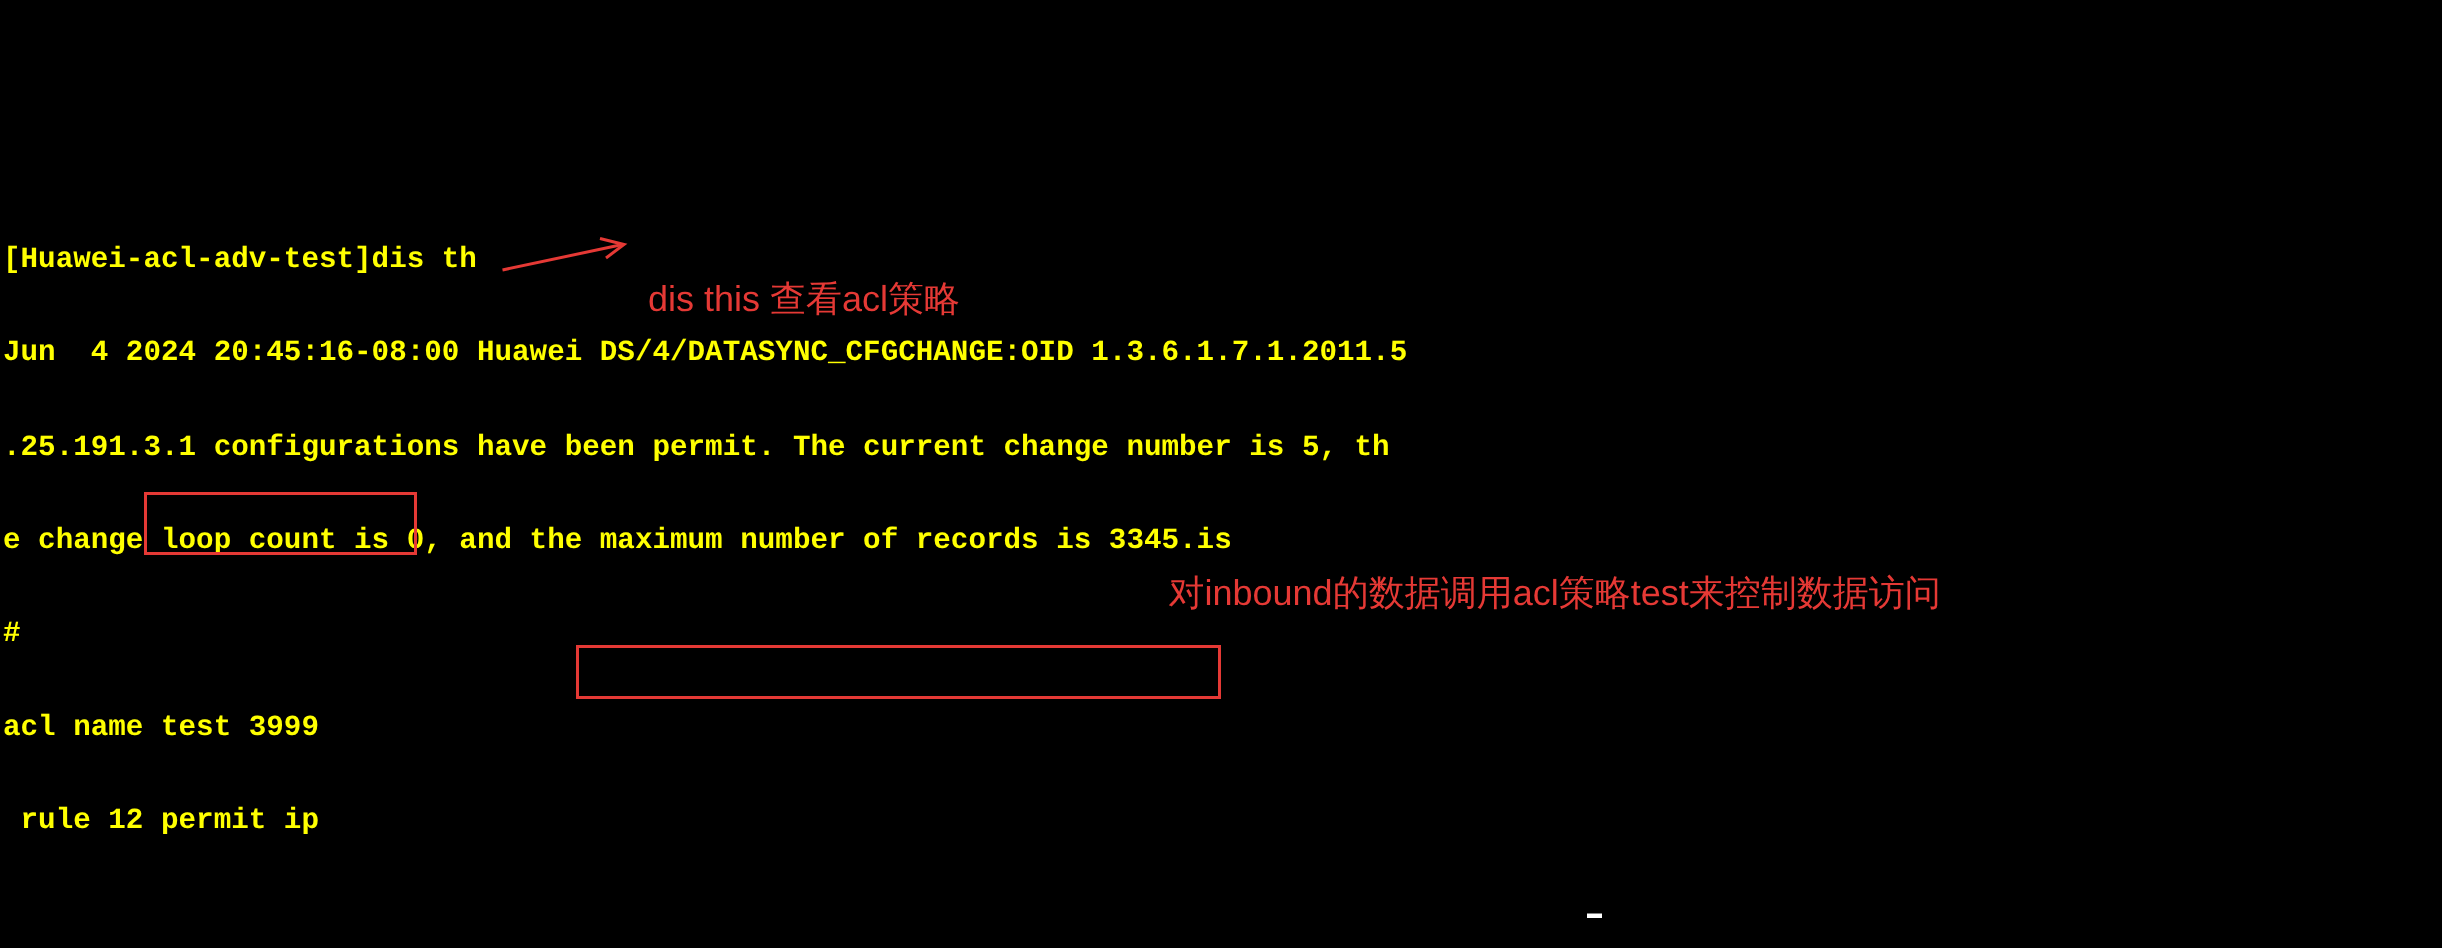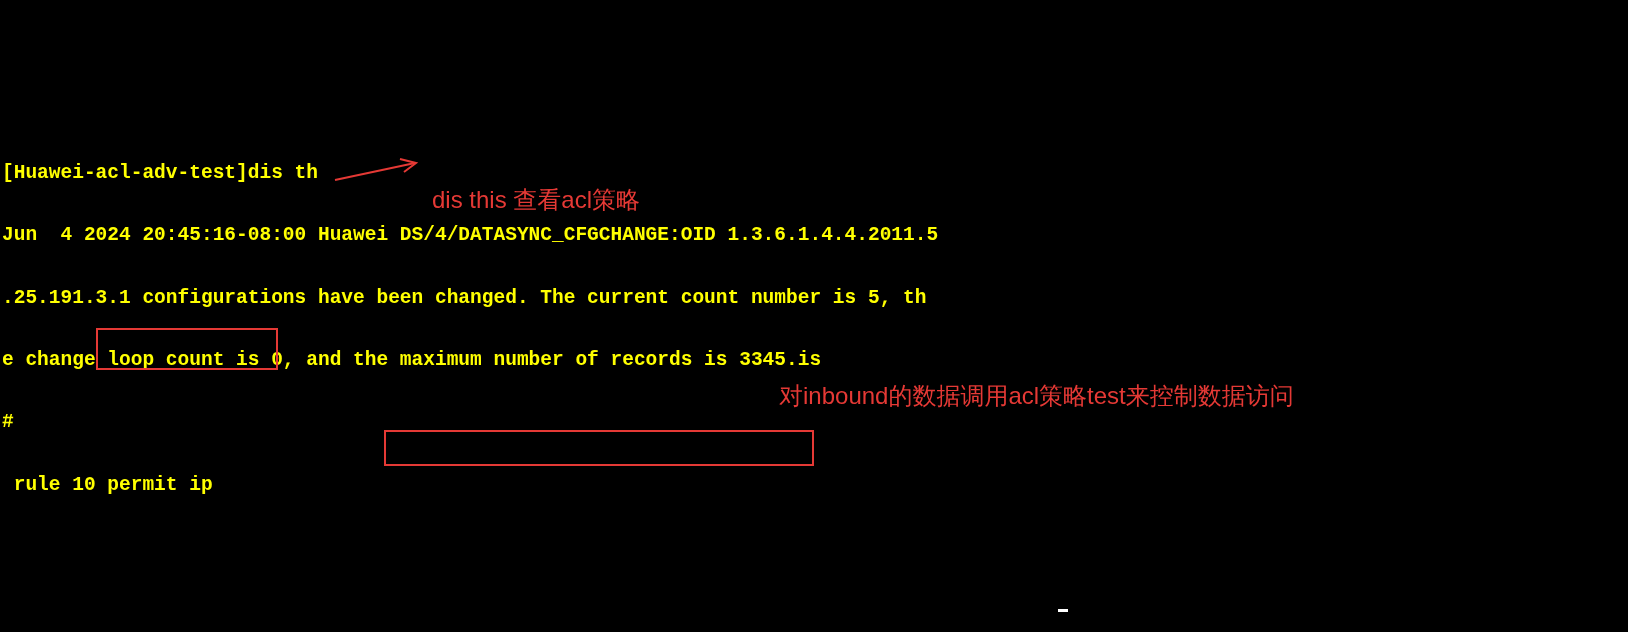--- a/index.html
+++ b/index.html
@@ -49,25 +49,26 @@
     vertical-align: baseline;
   }
 </style>
 </head>
 <body>
 
 
 
 <div>
 <span class="line">[Huawei-acl-adv-test]dis th</span>
-<span class="line">Jun  4 2024 20:45:16-08:00 Huawei DS/4/DATASYNC_CFGCHANGE:OID 1.3.6.1.4.4.2011.5</span>
-<span class="line">.25.191.3.1 configurations have been changed. The current count number is 5, th</span>
+<span class="line">Jun  4 2024 20:45:16-08:00 Huawei DS/4/DATASYNC_CFGCHANGE:OID 1.3.6.1.7.1.2011.5</span>
+<span class="line">.25.191.3.1 configurations have been permit. The current change number is 5, th</span>
 <span class="line">e change loop count is 0, and the maximum number of records is 3345.is</span>
 <span class="line">#</span>
-<span class="line"> rule 10 permit ip</span>
+<span class="line">acl name test 3999</span>
+<span class="line"> rule 12 permit ip</span>
 
 
 
 
 
 
 
 
 
 

